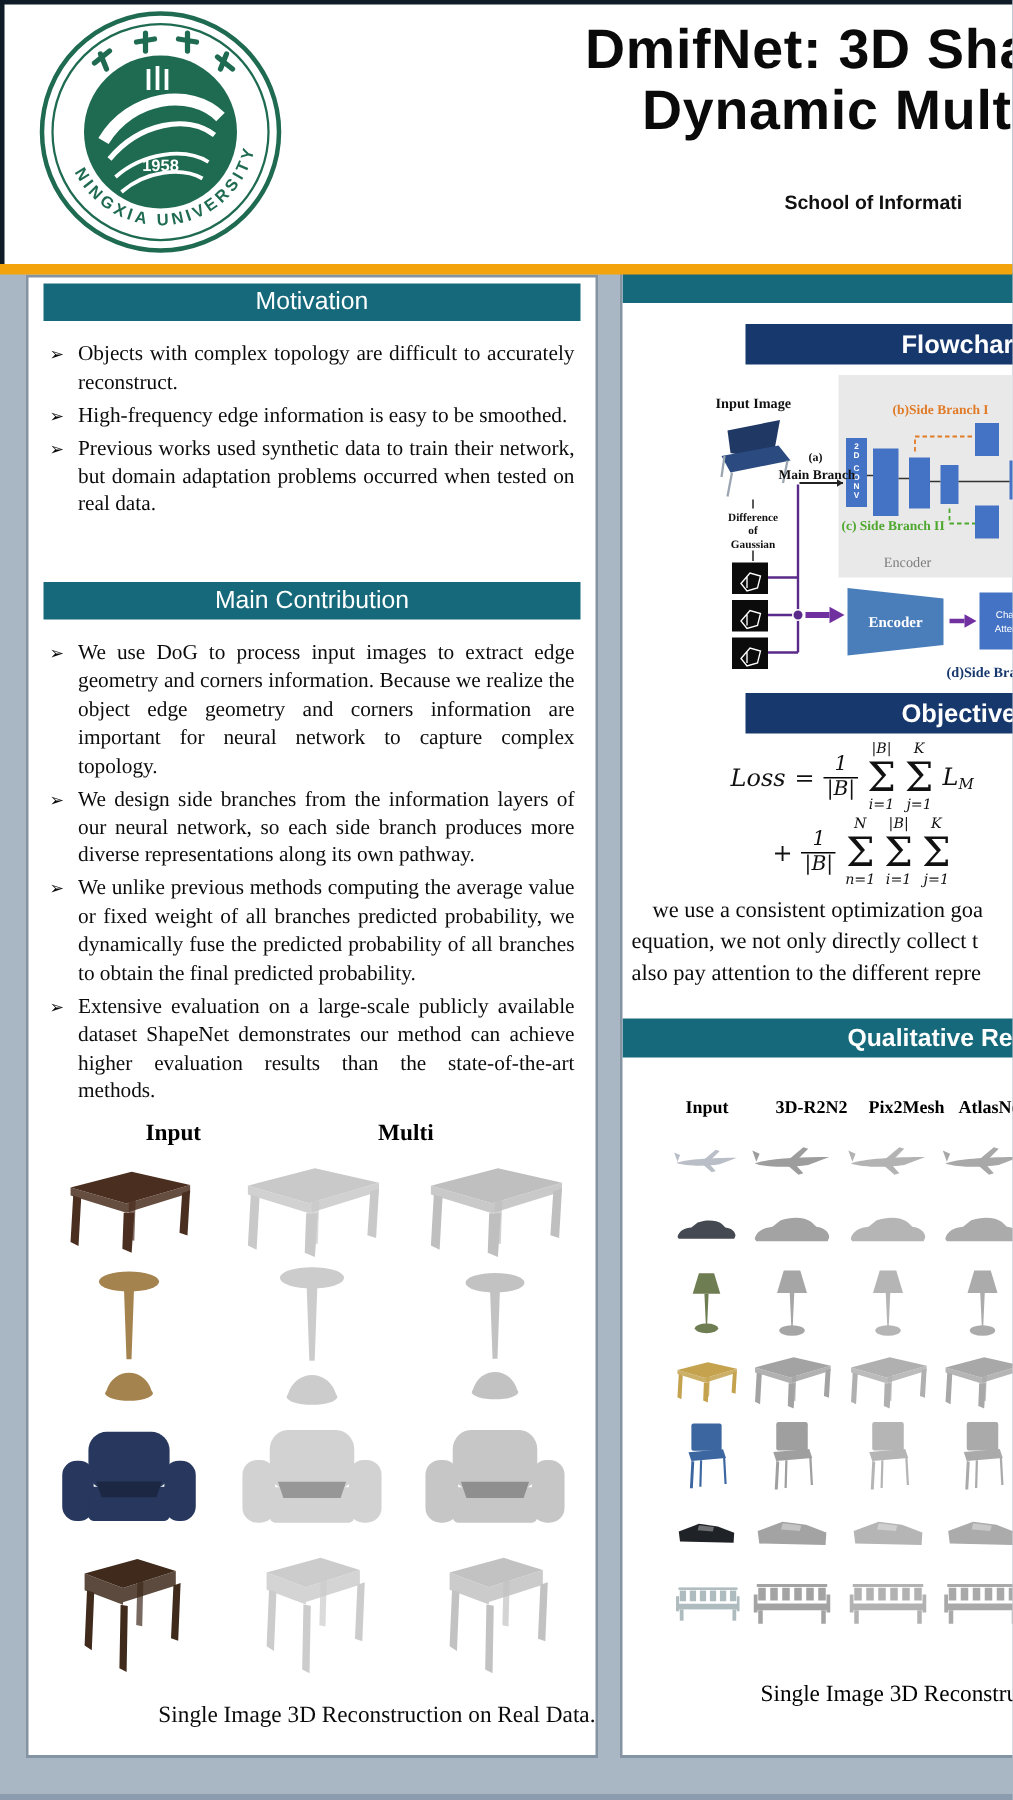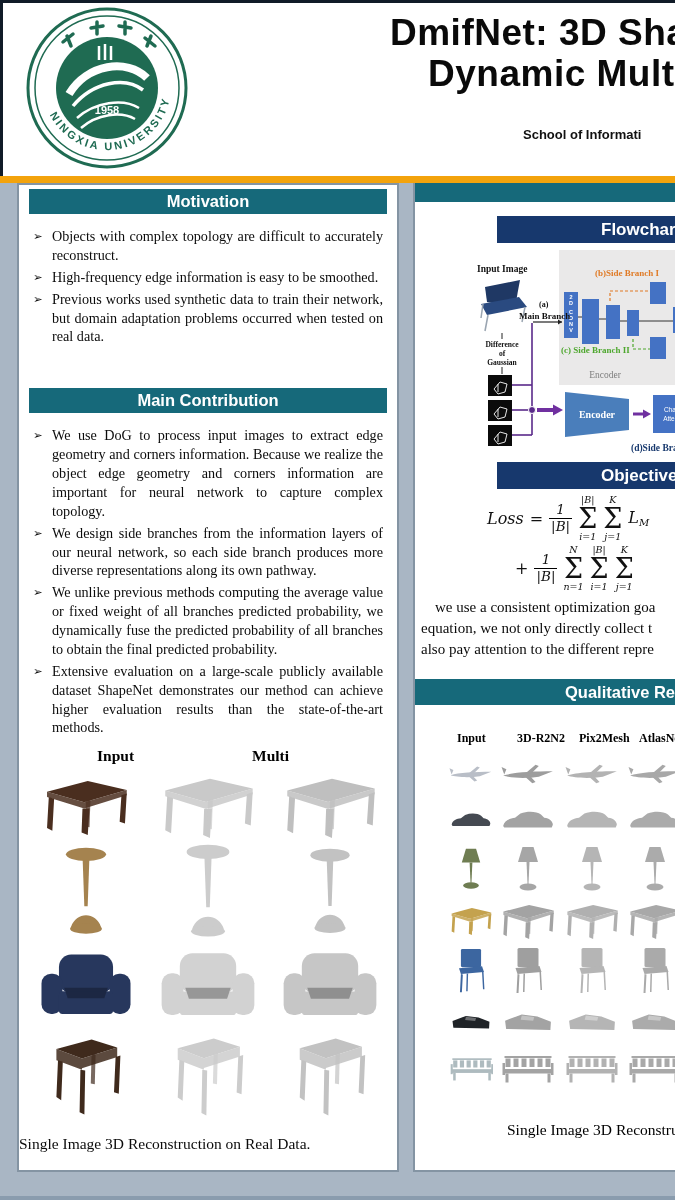--- a/index.html
+++ b/index.html
@@ -13,40 +13,40 @@
   .title-block{position:absolute;left:390px;top:12px;white-space:nowrap;
       font-weight:bold;font-size:37px;line-height:1.12;color:#0a0a0a;letter-spacing:.5px}
   .title-line2{margin-left:38px}
   .affil{position:absolute;left:523px;top:127px;white-space:nowrap;font-weight:bold;font-size:13px;color:#111}
   .orange-bar{position:absolute;left:0;top:176px;width:675px;height:7px;background:#f3a30c;z-index:4}
   .bottom-strip{position:absolute;left:0;bottom:0;width:675px;height:4px;background:#8a9cae}
   
   .panel{position:absolute;background:#fff;border:2px solid #8494a3;box-sizing:border-box}
   .panel-left{left:17px;top:183px;width:382px;height:989px}
   .panel-right{left:413px;top:180px;width:405px;height:992px;overflow:hidden}
-  .teal-head{background:#16697a;color:#fff;font-weight:bold;font-size:16.5px;text-align:center;
+  .teal-head{background:#16697a;color:#fff;font-weight:normal;font-size:16.5px;text-align:center;
       height:25px;line-height:25px;margin:0 10px}
   .navy-head{background:#17386d;color:#fff;font-weight:bold;font-size:17px;height:27px;line-height:27px;
       width:340px;margin-left:82px;padding-left:104px;box-sizing:border-box;white-space:nowrap;overflow:visible}
   .rp-tealbar{height:20px;background:#16697a}
   .rp-tealhead{background:#16697a;color:#fff;font-weight:bold;font-size:16.5px;height:26px;line-height:26px;
       padding-left:150px;white-space:nowrap}
   
   .bullets{margin:13px 14px 0 14px;font-family:"Liberation Serif",serif;font-size:14.2px;line-height:1.33;color:#0b0b0b}
   .bullet{display:flex;margin-bottom:3px}
   .bullet .mark{width:19px;flex:0 0 19px;font-family:"DejaVu Sans",sans-serif;font-size:11.5px;padding-top:2px}
   .bullet .txt{flex:1;text-align:justify}
   
   .ex-labels{display:flex;margin:10px 20px 0 20px;font-family:"Liberation Serif",serif;
       font-weight:bold;font-size:15.5px}
   .ex-labels .l1{margin-left:58px}.ex-labels .l2{margin-left:118px}
   .ex-grid{margin:4px 8px 0 8px}
   .ex-row{display:flex;justify-content:center;align-items:center;gap:10px}
   .ex-cell{width:112px;display:flex;justify-content:center;align-items:center}
-  .caption{font-family:"Liberation Serif",serif;font-size:15.5px;text-align:left;margin-top:10px;color:#0b0b0b}
+  .caption{font-family:"Liberation Serif",serif;font-size:15.5px;text-align:right;margin-top:10px;color:#0b0b0b}
   .caption-r{font-family:"Liberation Serif",serif;font-size:15.5px;margin-top:26px;padding-left:92px;white-space:nowrap}
   
   .flow-fig{position:relative;height:215px;margin-top:4px}
   .flow-fig svg{position:absolute;left:0;top:0}
   
   .formula{margin-top:6px;padding-left:72px;font-family:"DejaVu Serif",serif;font-style:italic;
       font-size:16px;color:#111}
   .mrow{display:flex;align-items:center;gap:6px;white-space:nowrap}
   .mrow2{margin-top:4px;padding-left:28px}
   .frac{display:inline-flex;flex-direction:column;align-items:center;font-size:13.5px;line-height:1.15}

